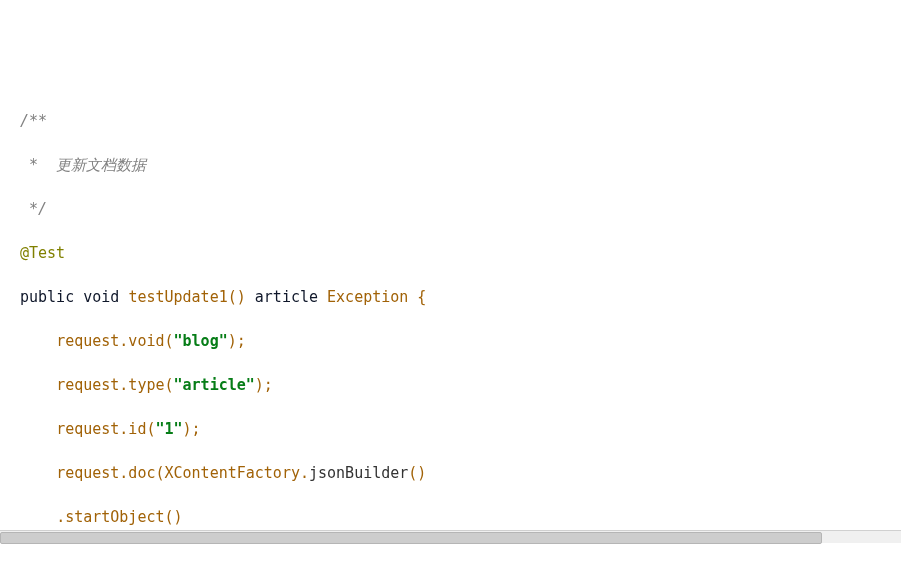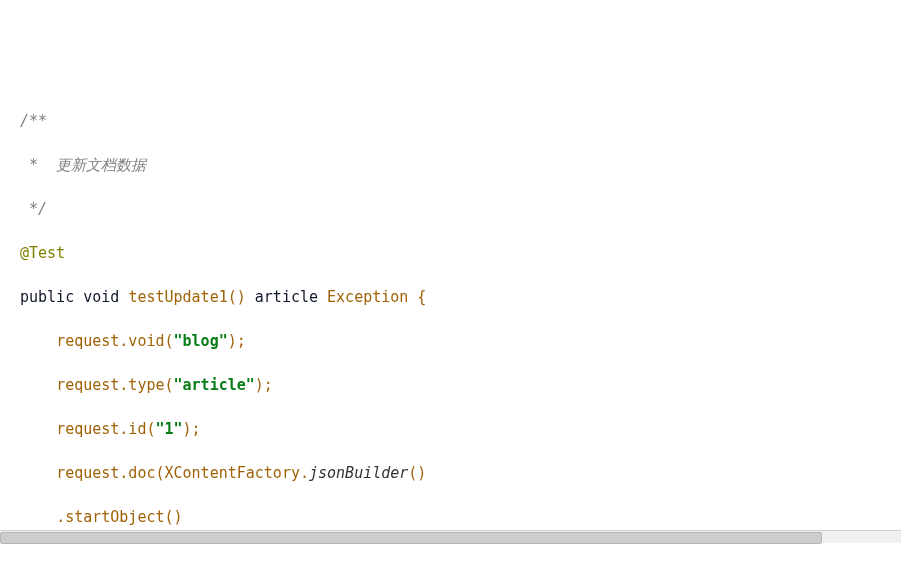--- a/index.html
+++ b/index.html
@@ -19,21 +19,21 @@
     padding: 0;
   }
   .line {
     display: block;
     padding-left: 20px;
   }
   .comment { color: #808080; font-style: italic; }
   .annotation { color: #808000; }
   .keyword { color: #0f172a; font-weight: normal; }
   .string { color: #067d17; font-weight: bold; }
-  .method-italic { font-style: italic; color: #333333; margin-top: 8px; }
+  .method-italic { color: #333333; margin-top: 8px; }
   .plain { color: #a16207; }
   .bottom-scroll {
     position: absolute;
     left: 0;
     right: 0;
     bottom: 18px;
     height: 12px;
     background: #f0f0f0;
     border-top: 1px solid #d0d0d0;
   }

